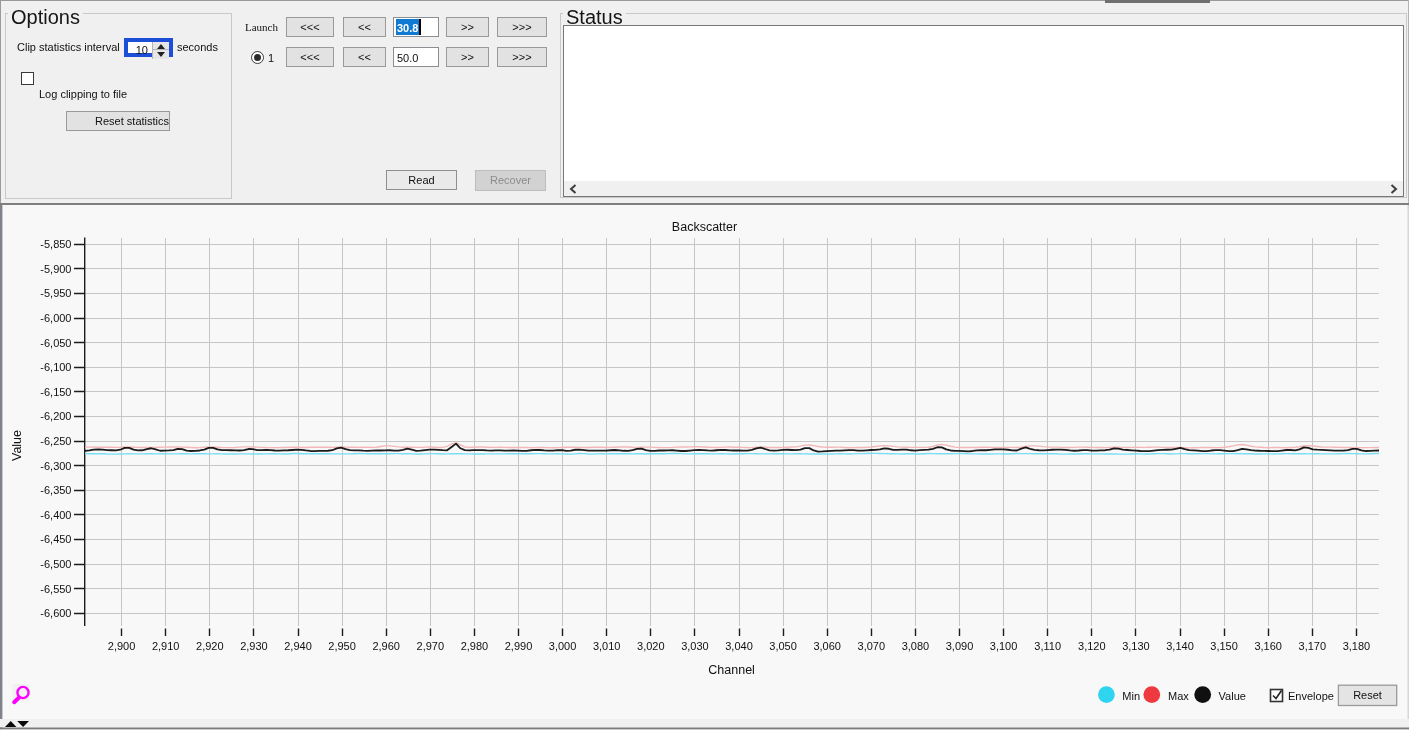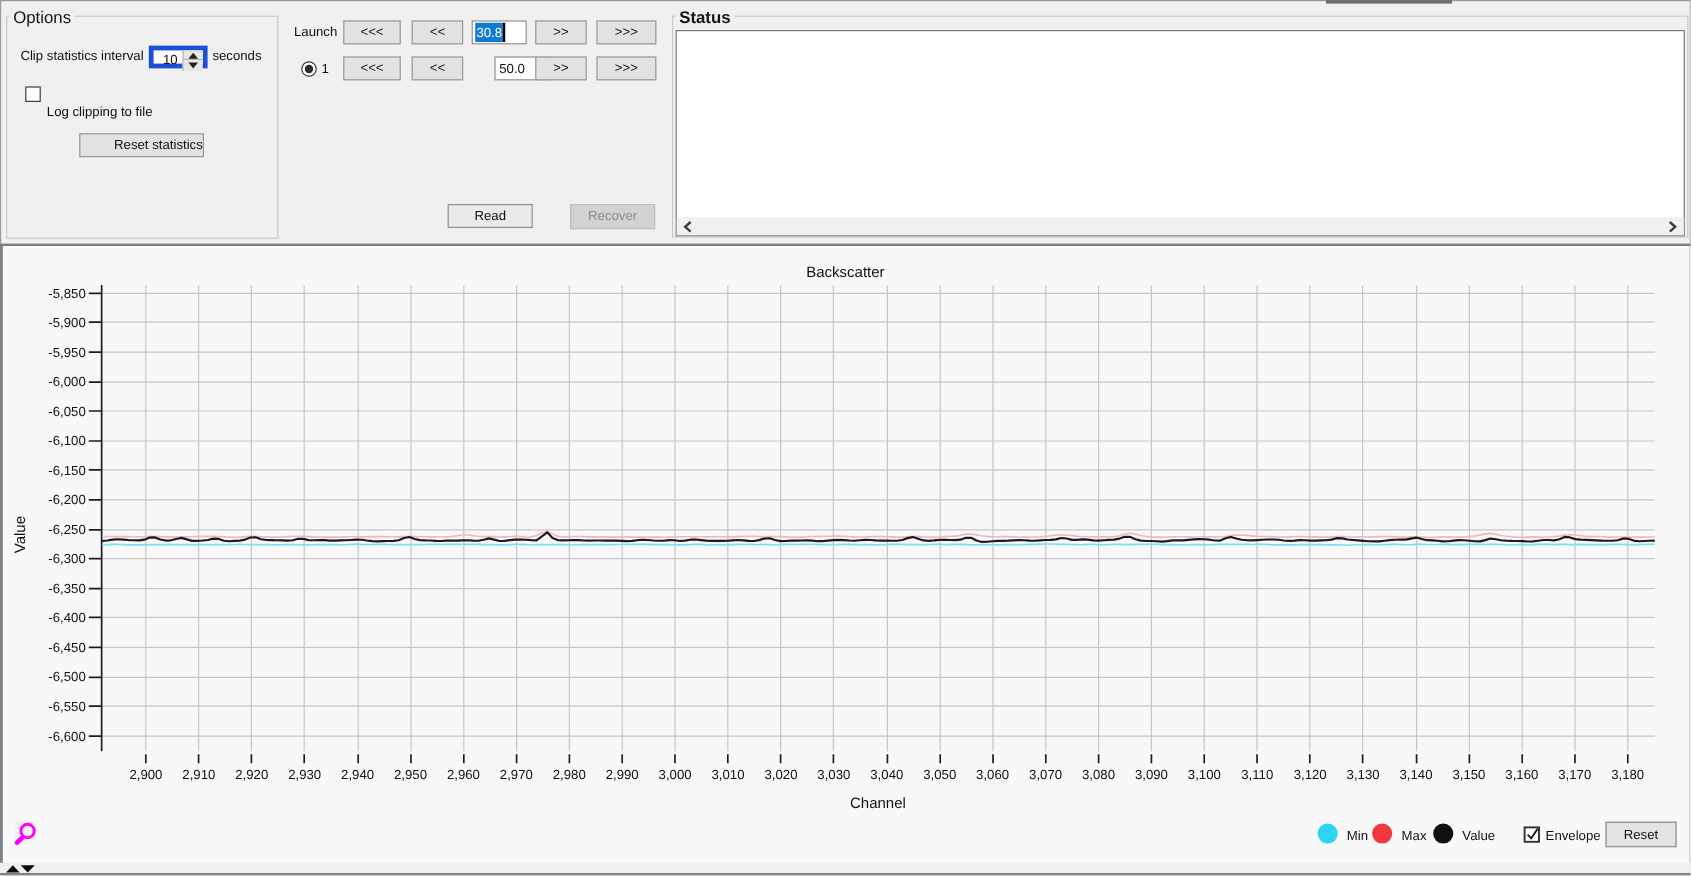--- a/index.html
+++ b/index.html
@@ -6,21 +6,21 @@
 html,body { width:1409px; height:730px; overflow:hidden; background:#f0f0f0;
   font-family:"Liberation Sans", sans-serif; color:#0f0f0f; }
 #app { position:relative; width:1409px; height:730px; }
 .abs { position:absolute; }
 .lbl { position:absolute; font-size:11px; color:#101010; white-space:nowrap; }
 .btn { position:absolute; background:#e2e2e2; border:1px solid #999999;
   font-size:11px; color:#101010; text-align:center; line-height:18px; }
 .field { position:absolute; background:#ffffff; border:1px solid #8b8f94;
   font-size:11px; line-height:18px; }
 .grp { position:absolute; border:1px solid #c9c9c9; }
-.grplbl { position:absolute; font-size:14px; background:#f0f0f0; padding:0 3px;
+.grplbl { position:absolute; font-size:20px; background:#f0f0f0; padding:0 3px;
   color:#151515; }
 </style>
 </head>
 <body>
 <div id="app">
 
   <div class="abs" style="left:0;top:0;width:1409px;height:1px;background:#999;"></div>
   <div class="abs" style="left:1105px;top:0;width:105px;height:3px;background:#6f6f6f;"></div>
   <div class="abs" style="left:0;top:0;width:1px;height:204px;background:#9a9a9a;"></div>
   <div class="abs" style="left:1408px;top:0;width:1px;height:204px;background:#b4b4b4;"></div>
@@ -36,47 +36,47 @@
       <div class="abs" style="left:4px;top:2px;width:0;height:0;border-left:4px solid transparent;border-right:4px solid transparent;border-bottom:5px solid #222;"></div>
       <div class="abs" style="left:4px;top:10px;width:0;height:0;border-left:4px solid transparent;border-right:4px solid transparent;border-top:5px solid #222;"></div>
     </div>
   </div>
   <div class="lbl" style="left:177px;top:41px;text-align:center;">seconds</div>
 
   <div class="abs" style="left:21px;top:72px;width:13px;height:13px;background:#fff;border:1px solid #3a3a3a;"></div>
   <div class="lbl" style="left:39px;top:88px;">Log clipping to file</div>
   <div class="btn" style="left:66px;top:111px;width:104px;height:20px;text-align:right;">Reset statistics</div>
 
-  <div class="lbl" style="left:245px;top:21px;">Launch</div>
+  <div class="lbl" style="left:245px;top:21px;font-family:Liberation Serif, serif;">Launch</div>
   <div class="btn" style="left:286px;top:17px;width:48px;height:20px;">&lt;&lt;&lt;</div>
   <div class="btn" style="left:343px;top:17px;width:43px;height:20px;">&lt;&lt;</div>
-  <div class="field" style="left:393px;top:17px;width:46px;height:20px;">
+  <div class="field" style="left:393px;top:17px;width:46px;height:20px;font-weight:bold;">
     <span style="position:absolute;left:2px;top:1px;background:#0f7ad1;color:#fff;padding:0 1px;height:16px;">30.8</span>
     <span style="position:absolute;left:25px;top:1px;width:2px;height:16px;background:#000;"></span>
   </div>
   <div class="btn" style="left:446px;top:17px;width:43px;height:20px;">&gt;&gt;</div>
   <div class="btn" style="left:497px;top:17px;width:50px;height:20px;">&gt;&gt;&gt;</div>
 
   <div class="abs" style="left:251px;top:51px;width:13px;height:13px;border:1.5px solid #3a3a3a;border-radius:50%;background:#fff;">
     <div class="abs" style="left:1.5px;top:1.5px;width:7px;height:7px;border-radius:50%;background:#2b2b2b;"></div>
   </div>
   <div class="lbl" style="left:268px;top:52px;">1</div>
   <div class="btn" style="left:286px;top:47px;width:48px;height:20px;">&lt;&lt;&lt;</div>
   <div class="btn" style="left:343px;top:47px;width:43px;height:20px;">&lt;&lt;</div>
-  <div class="field" style="left:412px;top:47px;width:46px;height:20px;">
+  <div class="field" style="left:393px;top:47px;width:46px;height:20px;">
       <span style="position:absolute;left:3px;top:1px;">50.0</span>
     </div>
   <div class="btn" style="left:446px;top:47px;width:43px;height:20px;">&gt;&gt;</div>
   <div class="btn" style="left:497px;top:47px;width:50px;height:20px;">&gt;&gt;&gt;</div>
 
-  <div class="btn" style="left:373px;top:170px;width:71px;height:20px;background:#eaeaea;border-color:#8f8f8f;">Read</div>
+  <div class="btn" style="left:386px;top:170px;width:71px;height:20px;background:#eaeaea;border-color:#8f8f8f;">Read</div>
   <div class="btn" style="left:475px;top:170px;width:71px;height:21px;background:#d2d2d2;border-color:#bdbdbd;color:#8c8c8c;">Recover</div>
 
   <div class="grp" style="left:560px;top:13px;width:847px;height:185px;"></div>
-  <div class="grplbl" style="left:563px;top:6px;font-weight:bold;">Status</div>
+  <div class="grplbl" style="left:563px;top:6px;">Status</div>
   <div class="abs" style="left:563px;top:25px;width:841px;height:172px;background:#fff;border:1px solid #75777b;">
     <div class="abs" style="left:0;bottom:0;width:839px;height:15px;background:#f0f0f0;">
       <svg class="abs" style="left:5px;top:3px;" width="8" height="10">
           <path d="M6.5 1 L2 5 L6.5 9" stroke="#3d3d3d" stroke-width="2" fill="none"></path>
         </svg>
       <svg class="abs" style="right:5px;top:3px;" width="8" height="10">
           <path d="M1.5 1 L6 5 L1.5 9" stroke="#3d3d3d" stroke-width="2" fill="none"></path>
         </svg>
     </div>
   </div>

